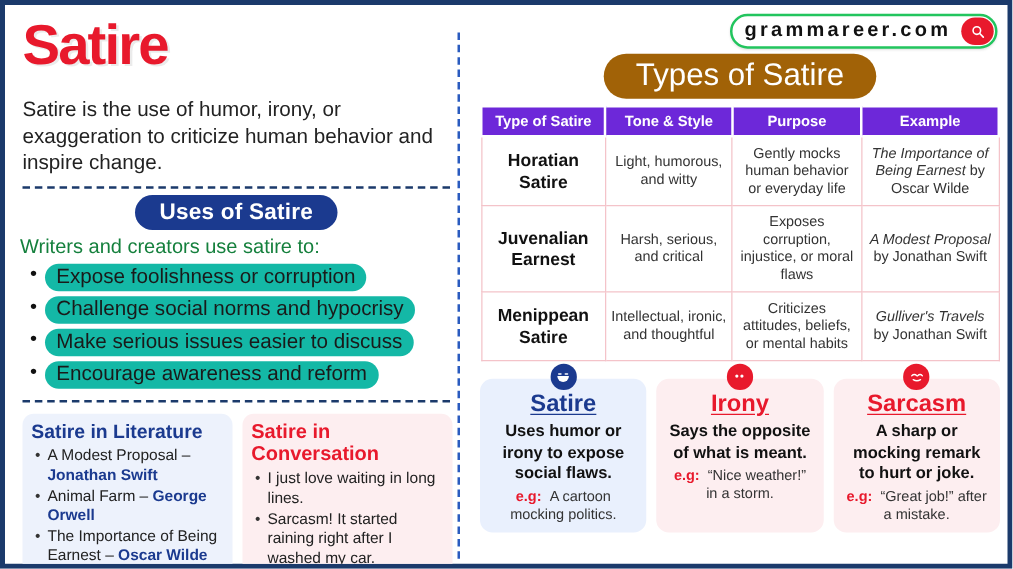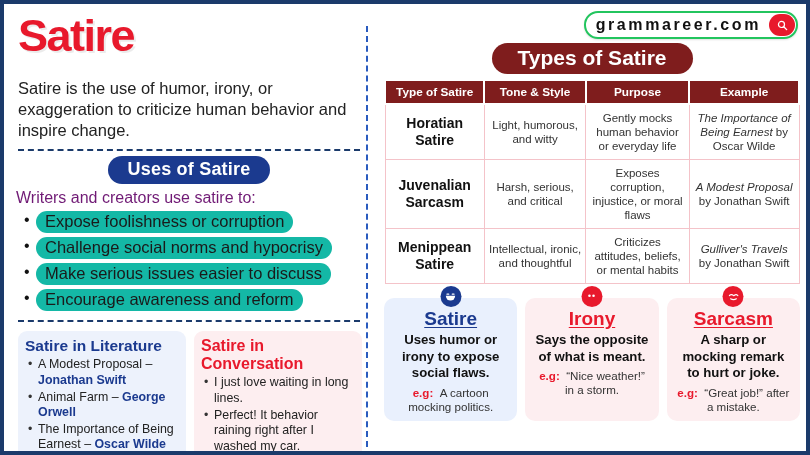--- a/index.html
+++ b/index.html
@@ -57,21 +57,21 @@
     color: #fff;
     font-size: 18px;
     font-weight: 800;
     letter-spacing: 0.2px;
     padding: 3px 20px 4px;
     border-radius: 20px;
   }
   .center { text-align: center; }
   .lead {
     font-size: 16px;
-    color: #701a75;
+    color: #15803d;
     margin: 5px 0 2px 4px;
   }
   ul.uses {
     list-style: none;
     margin: 0 0 0 18px;
   }
   ul.uses li {
     position: relative;
     font-size: 16.5px;
     color: #1a1a1a;
@@ -175,35 +175,35 @@
     background: #e8192c;
     border-radius: 13px;
     display: flex;
     align-items: center;
     justify-content: center;
     color: #fff;
     font-size: 11px;
   }
   .pill-red {
     display: inline-block;
-    background: #7f1d1d;
+    background: #a16207;
     color: #fff;
-    font-size: 21px;
-    font-weight: 700;
+    font-size: 25px;
+    font-weight: 400;
     padding: 3px 26px 4px;
     border-radius: 20px;
     margin: 0 auto 5px auto;
   }
   table.types {
     width: 100%;
     border-collapse: collapse;
     table-layout: fixed;
   }
   table.types th {
-    background: #7f1d1d;
+    background: #6d28d9;
     color: #fff;
     font-size: 11.8px;
     font-weight: 800;
     padding: 4px 2px;
     border: 2px solid #ffffff;
     text-align: center;
   }
   table.types td {
     border: 1px solid #f4c3c9;
     font-size: 11.5px;
@@ -323,21 +323,21 @@
             <li><span>A Modest Proposal – </span><span class="author">Jonathan Swift</span></li>
             <li><span>Animal Farm – </span><span class="author">George Orwell</span></li>
             <li><span>The Importance of Being Earnest – </span><span class="author">Oscar Wilde</span></li>
           </ul>
         </div>
 
         <div class="card-conv">
           <div class="card-h-red">Satire in Conversation</div>
           <ul>
             <li>I just love waiting in long lines.</li>
-            <li>Perfect! It behavior raining right after I washed my car.</li>
+            <li>Sarcasm! It started raining right after I washed my car.</li>
             <li>Oh great, another Monday meeting!</li>
           </ul>
         </div>
 
       </div>
     </div>
 
     <div class="vdiv"></div>
 
     <div class="right">
@@ -372,21 +372,21 @@
           </tr>
         </thead>
         <tbody>
           <tr>
             <td class="tname">Horatian Satire</td>
             <td>Light, humorous, and witty</td>
             <td>Gently mocks human behavior or everyday life</td>
             <td><em>The Importance of Being Earnest</em><span> by Oscar Wilde</span></td>
           </tr>
           <tr>
-            <td class="tname">Juvenalian Sarcasm</td>
+            <td class="tname">Juvenalian Earnest</td>
             <td>Harsh, serious, and critical</td>
             <td>Exposes corruption, injustice, or moral flaws</td>
             <td><em>A Modest Proposal</em><span> by Jonathan Swift</span></td>
           </tr>
           <tr>
             <td class="tname">Menippean Satire</td>
             <td>Intellectual, ironic, and thoughtful</td>
             <td>Criticizes attitudes, beliefs, or mental habits</td>
             <td><em>Gulliver's Travels</em><span> by Jonathan Swift</span></td>
           </tr>

